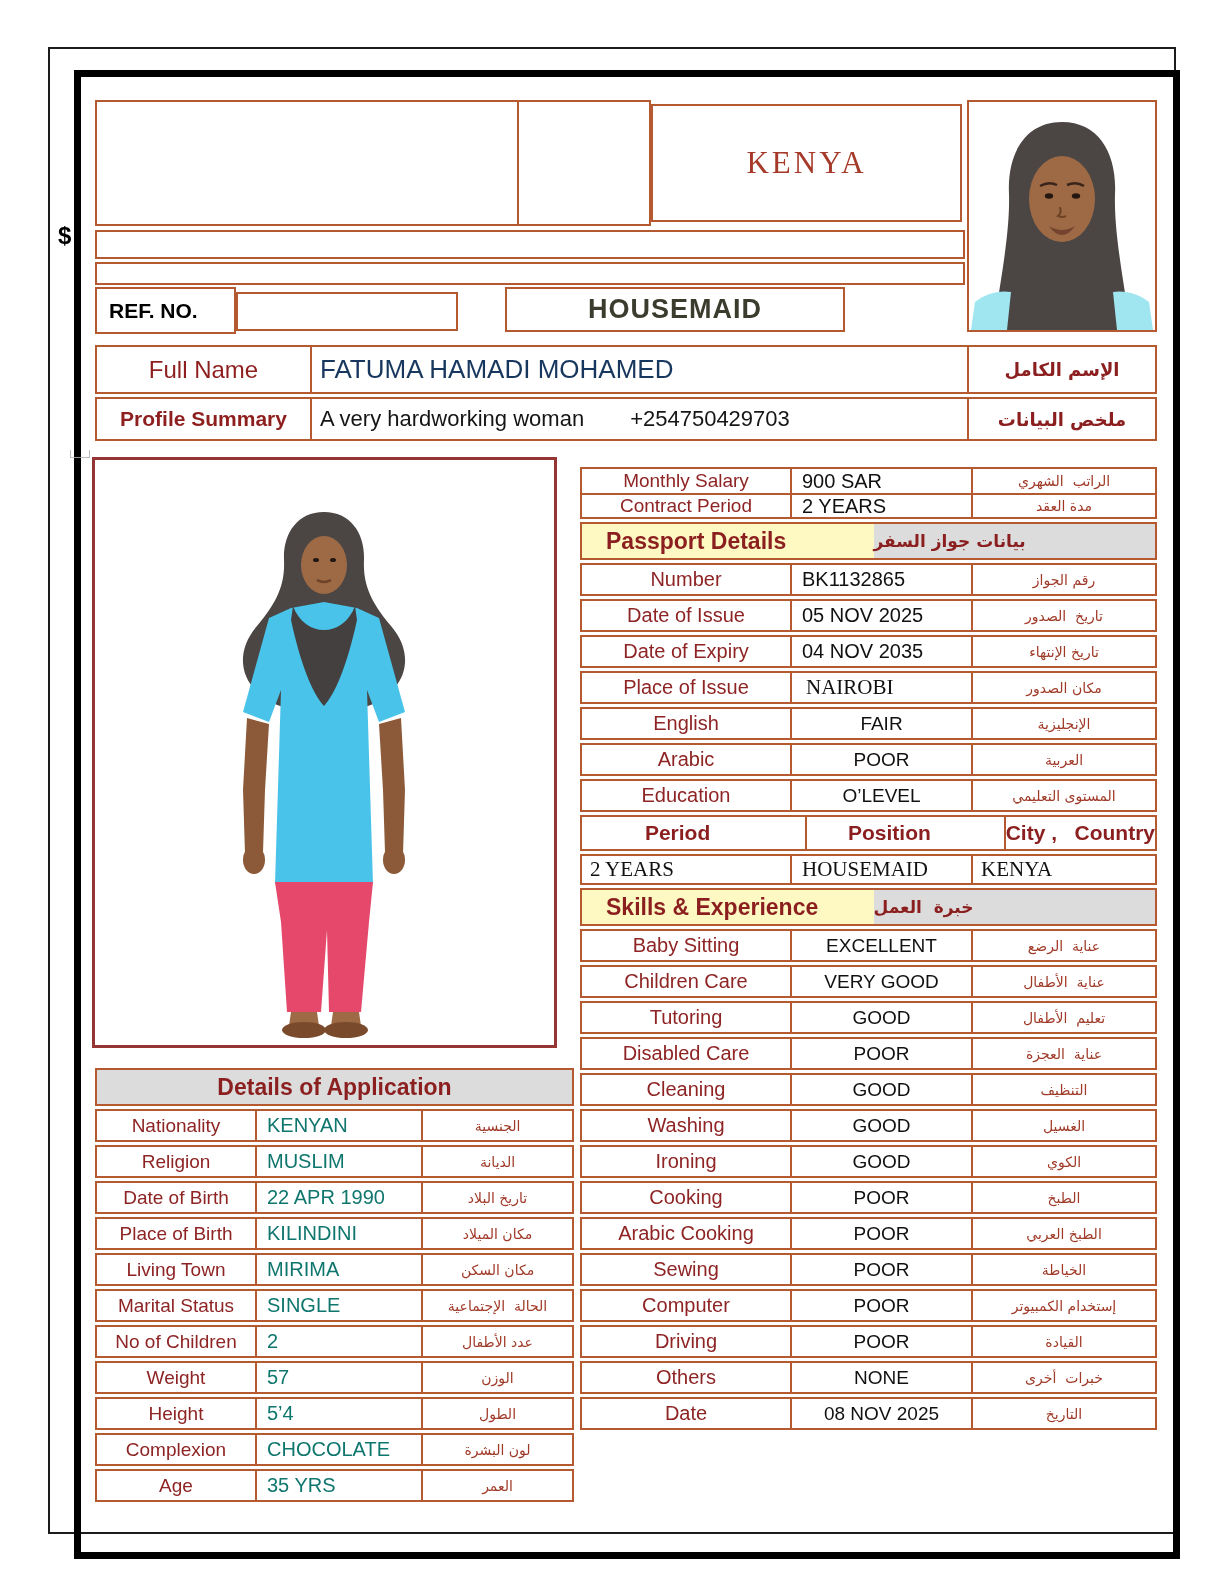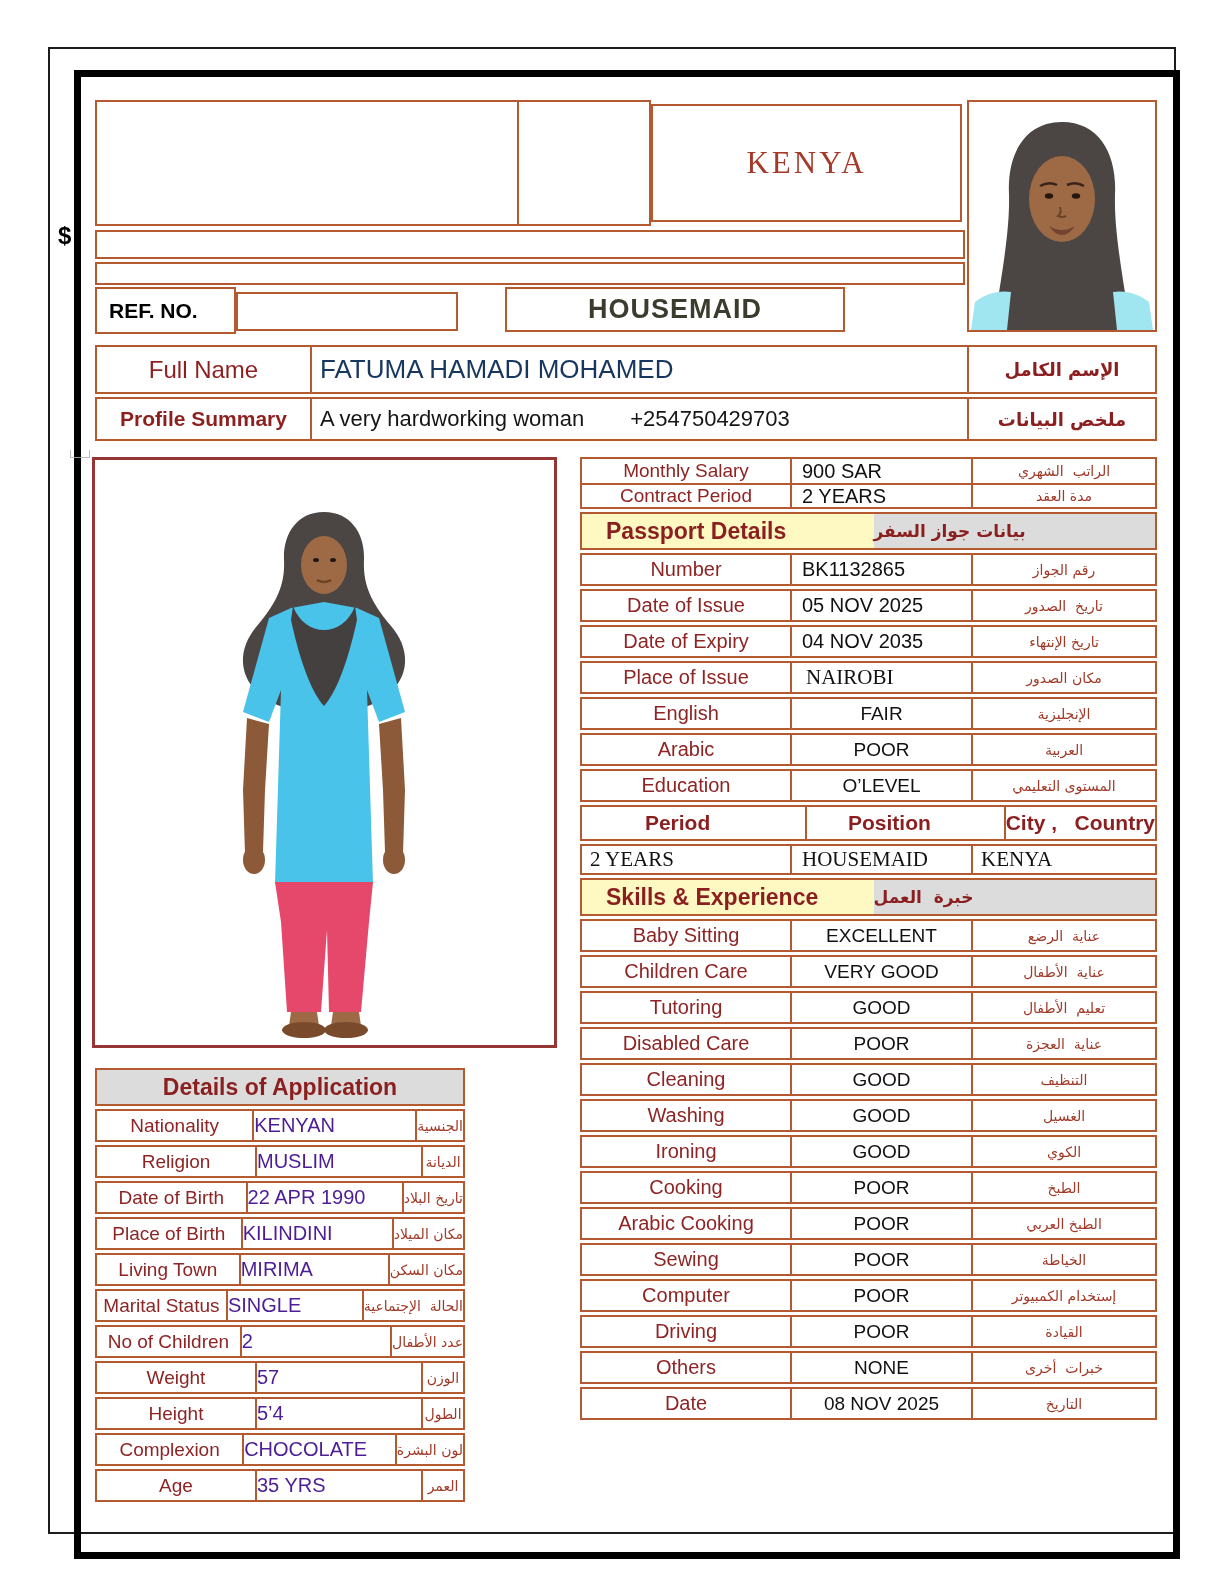--- a/index.html
+++ b/index.html
@@ -45,30 +45,30 @@
   .n-arabic { width:188px; border-left:2px solid #b55a30; justify-content:center; font-weight:bold; color:#8b1f1f; font-size:18px; font-family:"DejaVu Sans",sans-serif; }
 
   
   .fullbody-box { position:absolute; left:92px; top:457px; width:465px; height:591px; border:3px solid #963634; background:#fff; overflow:hidden; }
 
   
   .cell { display:flex; align-items:center; justify-content:center; white-space:pre; }
   .ar { font-family:"DejaVu Sans",sans-serif; direction:rtl; }
 
   
-  .dtable { position:absolute; left:95px; top:1068px; width:370px; }
+  .dtable { position:absolute; left:95px; top:1068px; width:479px; }
   .dheader { height:38px; background:#dcdcdc; border:2px solid #b55a30; display:flex; align-items:center; justify-content:center;
              color:#8b1f1f; font-weight:bold; font-size:23px; margin-bottom:3px; }
   .drow { display:flex; height:33px; border:2px solid #b55a30; background:#fff; margin-bottom:3px; }
   .drow .c1 { width:158px; color:#8e2424; font-size:19px; }
-  .drow .c2 { width:166px; border-left:2px solid #b55a30; justify-content:flex-start; color:#4c1d95; font-size:20px; }
+  .drow .c2 { width:166px; border-left:2px solid #b55a30; justify-content:flex-start; padding-left:10px; color:#0f766e; font-size:20px; }
   .drow .c3 { flex:1; border-left:2px solid #b55a30; font-size:14px; color:#a03a28; }
 
   
-  .rtable { position:absolute; left:580px; top:457px; width:577px; }
+  .rtable { position:absolute; left:580px; top:467px; width:577px; }
   .rrow { display:flex; height:33px; border:2px solid #b55a30; background:#fff; margin-bottom:3px; }
   .rrow .c1 { width:208px; color:#8e2424; font-size:20px; }
   .rrow .c2 { width:181px; border-left:2px solid #b55a30; justify-content:flex-start; padding-left:10px; color:#111; font-size:20px; }
   .rrow .c3 { flex:1; border-left:2px solid #b55a30; font-size:14px; color:#a03a28; }
 
   .rrow.small { height:26px; }
   .rrow.small .c1 { font-size:19px; }
   .rrow.small:first-child { margin-bottom:0; border-bottom:none; }
 
   .rrow.header { height:38px; background:#fef9c3; }

